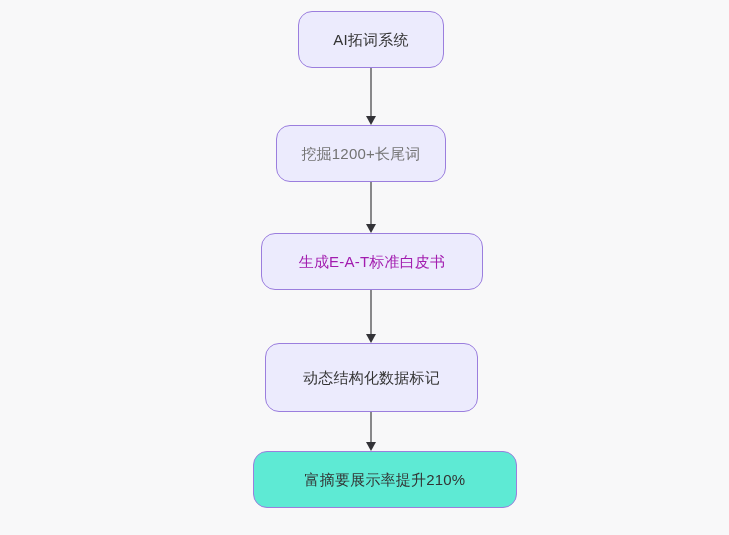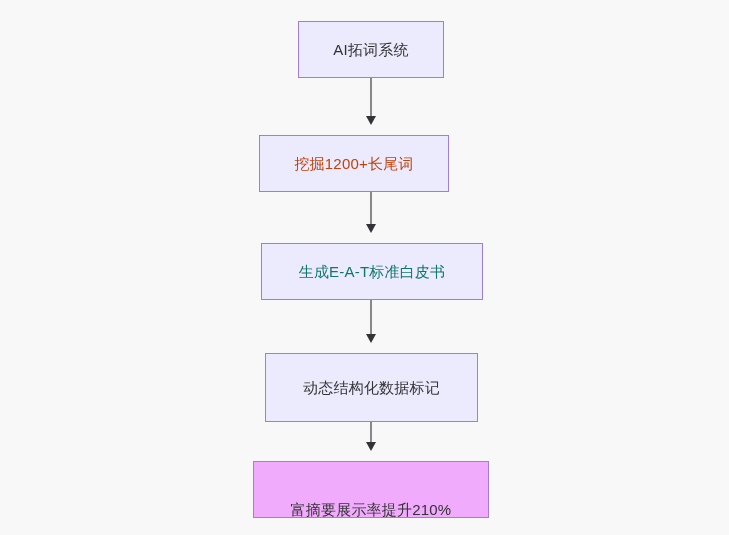--- a/index.html
+++ b/index.html
@@ -16,30 +16,29 @@
   #flowchart {
     position: relative;
     width: 729px;
     height: 535px;
   }
   .node {
     position: absolute;
     box-sizing: border-box;
     background: #ecebfd;
     border: 1.5px solid #9b7ede;
-    border-radius: 0;
+    border-radius: 14px;
     display: flex;
     align-items: center;
     justify-content: center;
     color: #333333;
     font-size: 15px;
     line-height: 1;
     letter-spacing: 0.2px;
     white-space: nowrap;
-    margin-top: 10px;
   }
   .edge {
     position: absolute;
     width: 0;
     height: 0;
   }
   .edge-line {
     position: absolute;
     width: 2px;
     background: #88888a;
@@ -74,26 +73,26 @@
     <div class="edge-head" style="top: 44px; border-top-color: rgb(51, 51, 56);"></div>
   </div>
   <div class="edge" id="edge-3" style="left: 371px; top: 400px;">
     <div class="edge-line" style="height: 43px; background: rgb(136, 136, 138);"></div>
     <div class="edge-head" style="top: 42px; border-top-color: rgb(51, 51, 56);"></div>
   </div>
 
   <div class="node" id="node-0" style="left: 298px; top: 11px; width: 146px; height: 57px; background: rgb(236, 235, 253); border-color: rgb(155, 126, 222); color: rgb(51, 51, 51);">
     <span>AI拓词系统</span>
   </div>
-  <div class="node" id="node-1" style="left: 259px; top: 125px; width: 190px; height: 57px; background: rgb(236, 235, 253); border-color: rgb(155, 126, 222); color: #c2410c;">
+  <div class="node" id="node-1" style="left: 276px; top: 125px; width: 170px; height: 57px; background: rgb(236, 235, 253); border-color: rgb(155, 126, 222); color: #737373;">
     <span>挖掘1200+长尾词</span>
   </div>
-  <div class="node" id="node-2" style="left: 261px; top: 233px; width: 222px; height: 57px; background: rgb(236, 235, 253); border-color: rgb(155, 126, 222); color: #0f766e;">
+  <div class="node" id="node-2" style="left: 261px; top: 233px; width: 222px; height: 57px; background: rgb(236, 235, 253); border-color: rgb(155, 126, 222); color: #a21caf;">
     <span>生成E-A-T标准白皮书</span>
   </div>
   <div class="node" id="node-3" style="left: 265px; top: 343px; width: 213px; height: 69px; background: rgb(236, 235, 253); border-color: rgb(155, 126, 222); color: rgb(51, 51, 51);">
     <span>动态结构化数据标记</span>
   </div>
-  <div class="node" id="node-4" style="left: 253px; top: 451px; width: 236px; height: 57px; background: #f0abfc; border-color: rgb(155, 126, 222); color: rgb(51, 51, 51); align-items: flex-end;">
+  <div class="node" id="node-4" style="left: 253px; top: 451px; width: 264px; height: 57px; background: #5eead4; border-color: rgb(155, 126, 222); color: rgb(51, 51, 51);">
     <span>富摘要展示率提升210%</span>
   </div>
 
 </div>
 
 </body></html>

